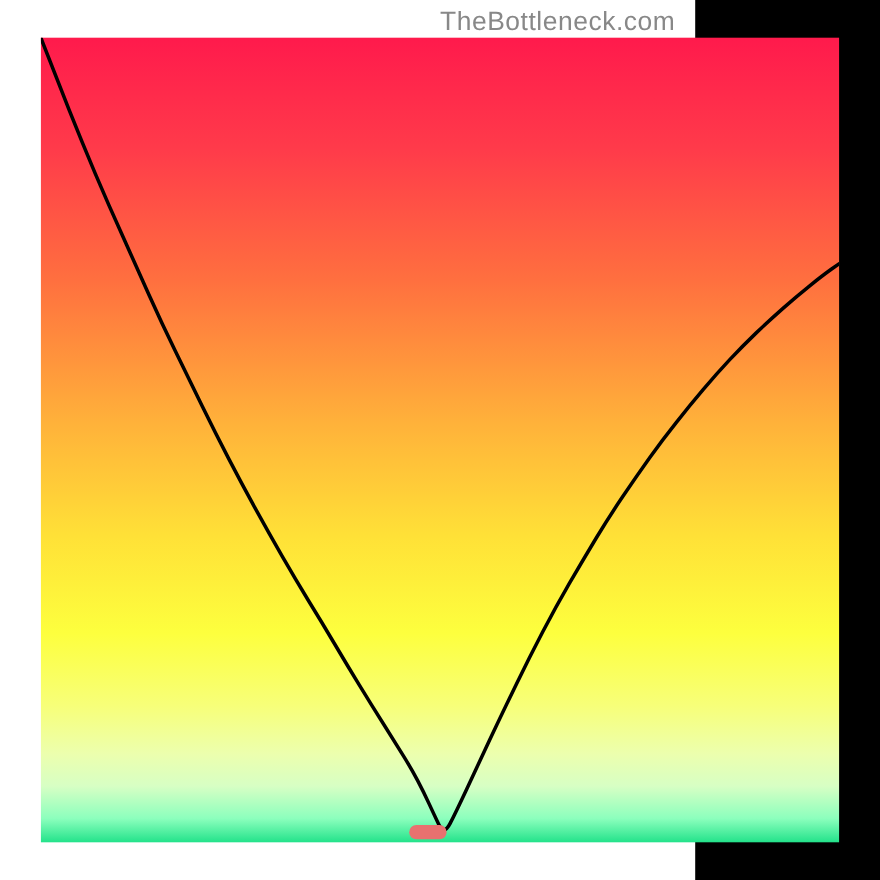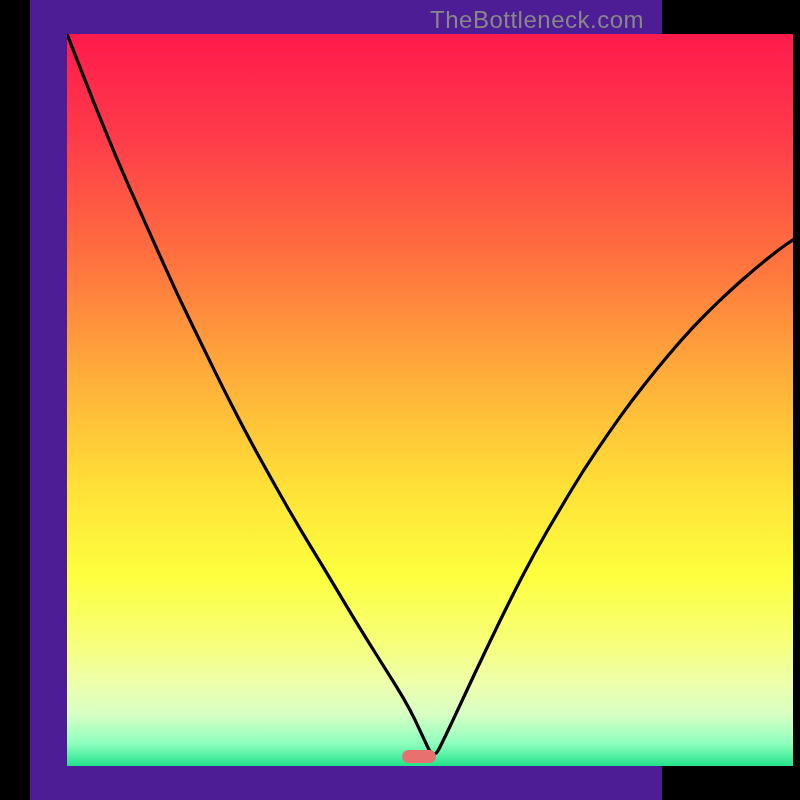--- a/index.html
+++ b/index.html
@@ -7,22 +7,21 @@
     padding: 0;
     width: 800px;
     height: 800px;
     background: #000;
     overflow: hidden;
   }
   .frame {
     position: relative;
     width: 632px;
     height: 800px;
-    background: #4c1d95;
-    margin-left: 30px;
+    background: #ffffff;
   }
   .watermark {
     position: absolute;
     top: 6px;
     right: 18px;
     color: #888;
     font-family: Arial, Helvetica, sans-serif;
     font-size: 24px;
     letter-spacing: 0.5px;
     z-index: 10;

